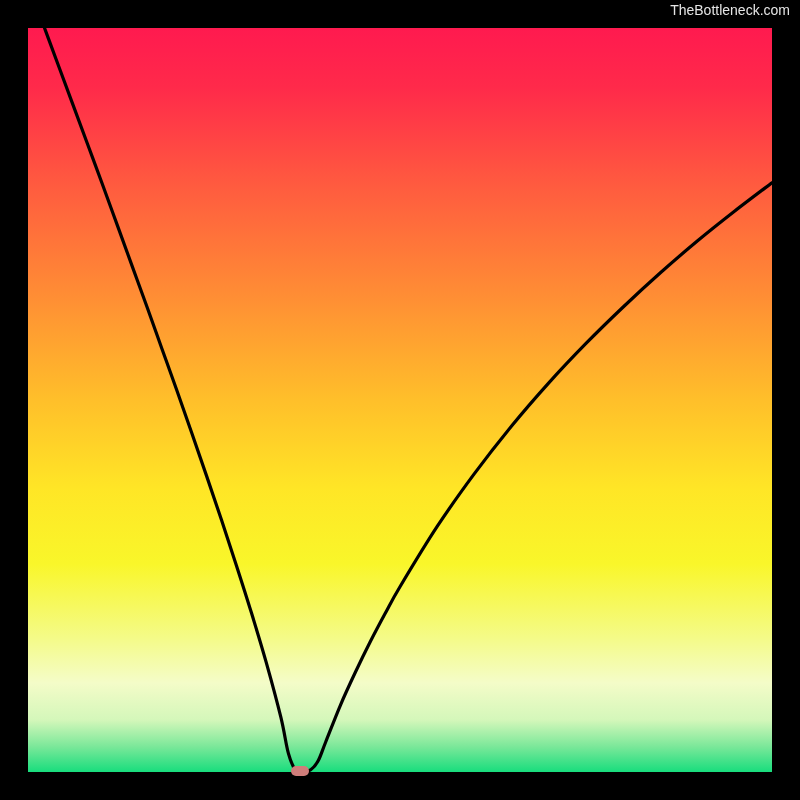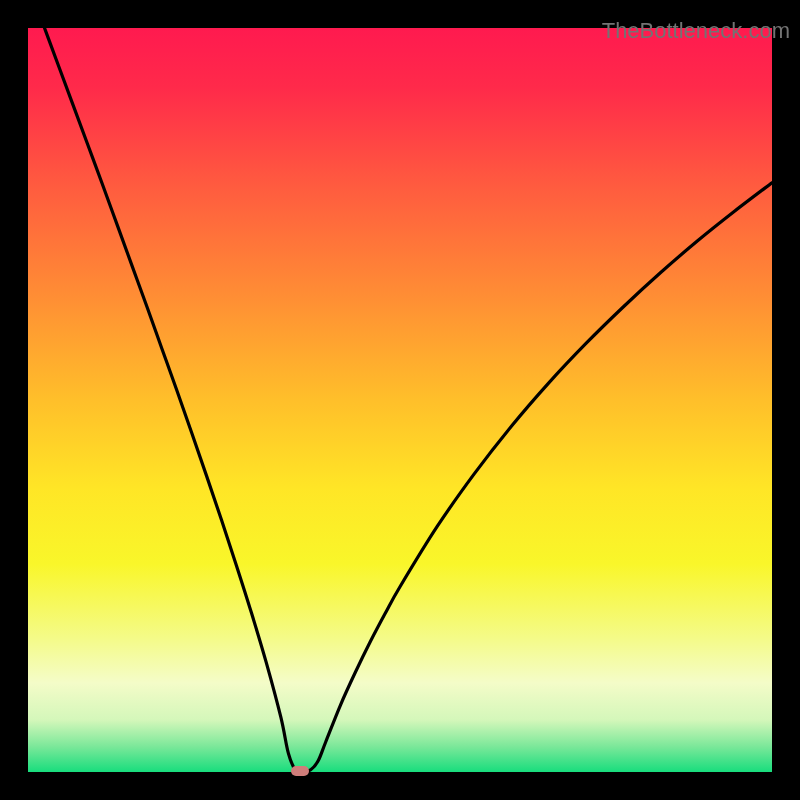--- a/index.html
+++ b/index.html
@@ -13,25 +13,24 @@
   .container {
     position: relative;
     width: 800px;
     height: 800px;
     background: #000;
   }
   .watermark {
     position: absolute;
     top: 2px;
     right: 10px;
-    color: #737373;
+    color: #e5e5e5;
     font-family: Arial, Helvetica, sans-serif;
-    font-size: 22px;
+    font-size: 14px;
     z-index: 10;
-    margin-top: 16px;
   }
   .plot {
     position: absolute;
     left: 28px;
     top: 28px;
     width: 744px;
     height: 744px;
   }
   .gradient {
     position: absolute;

